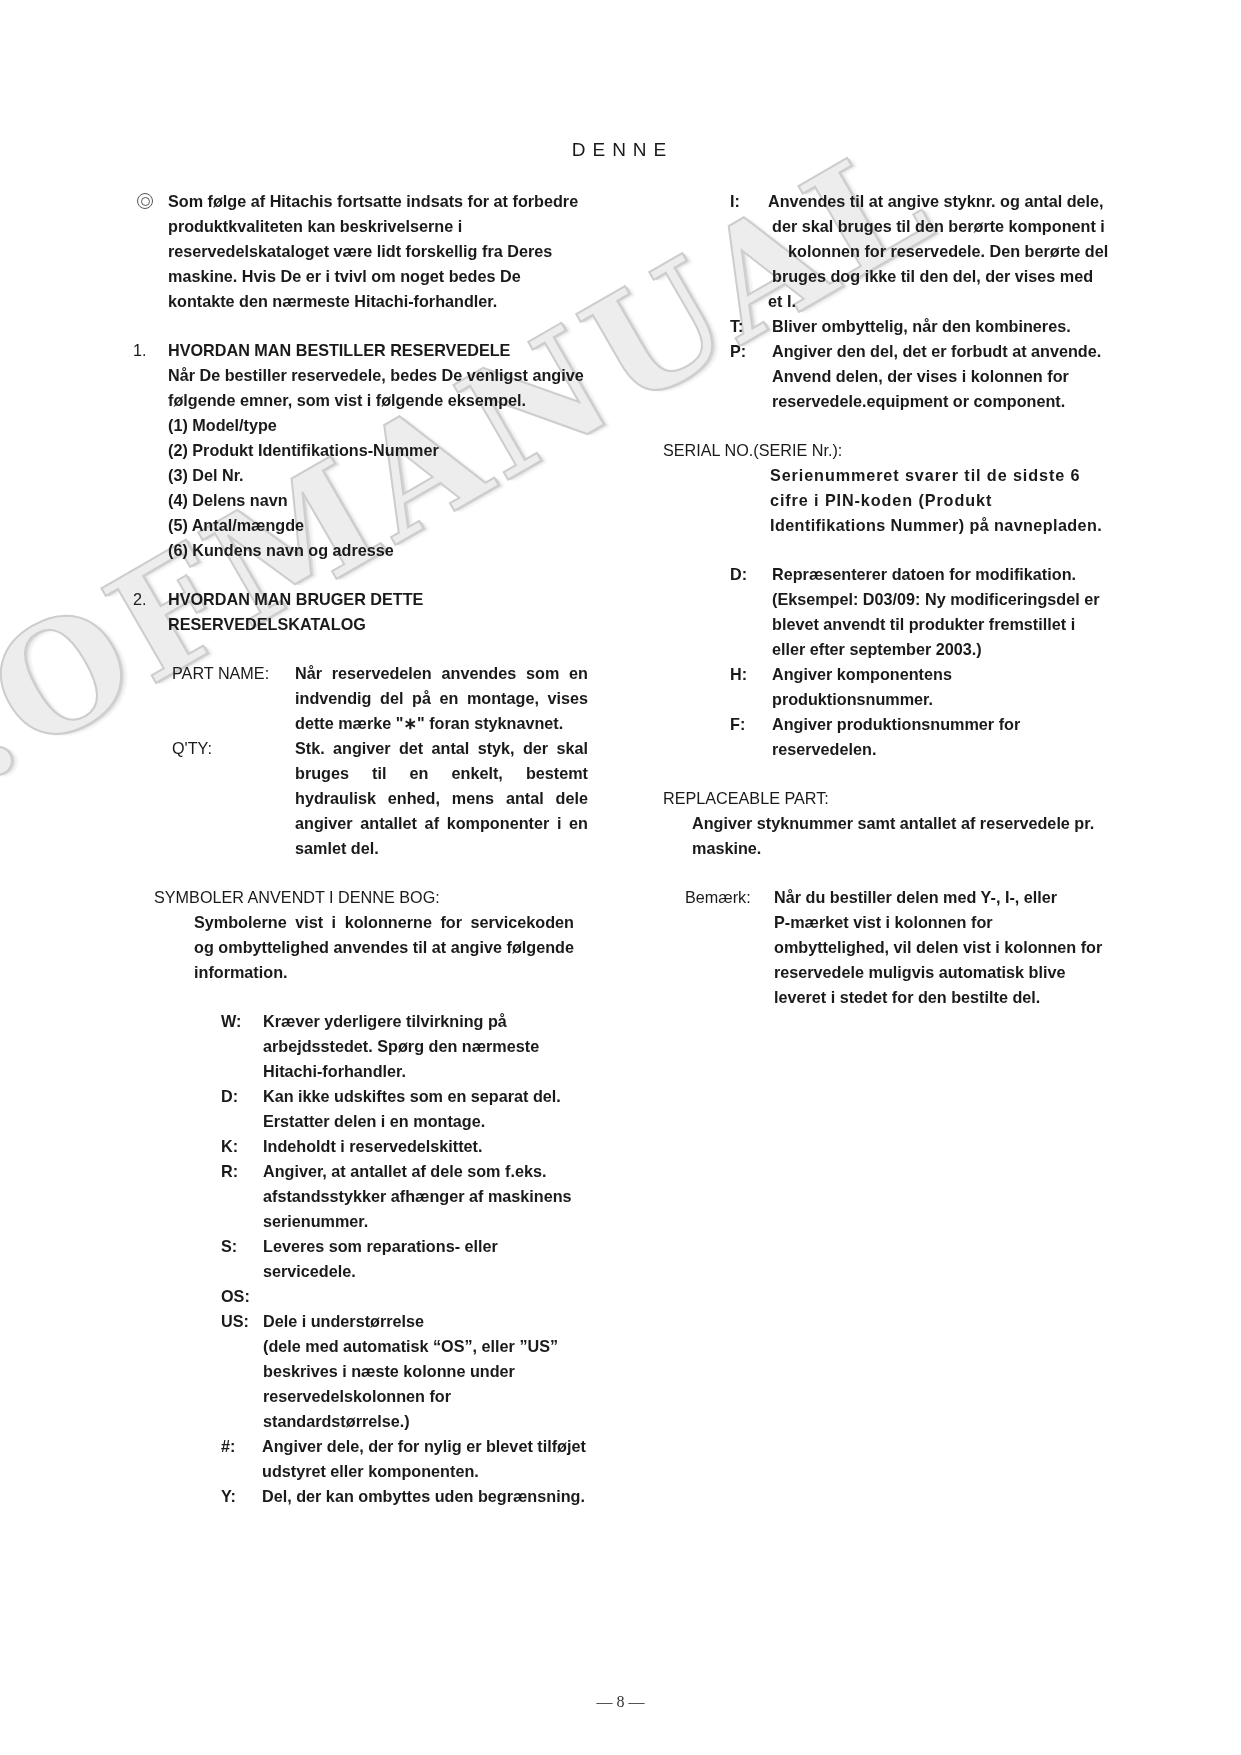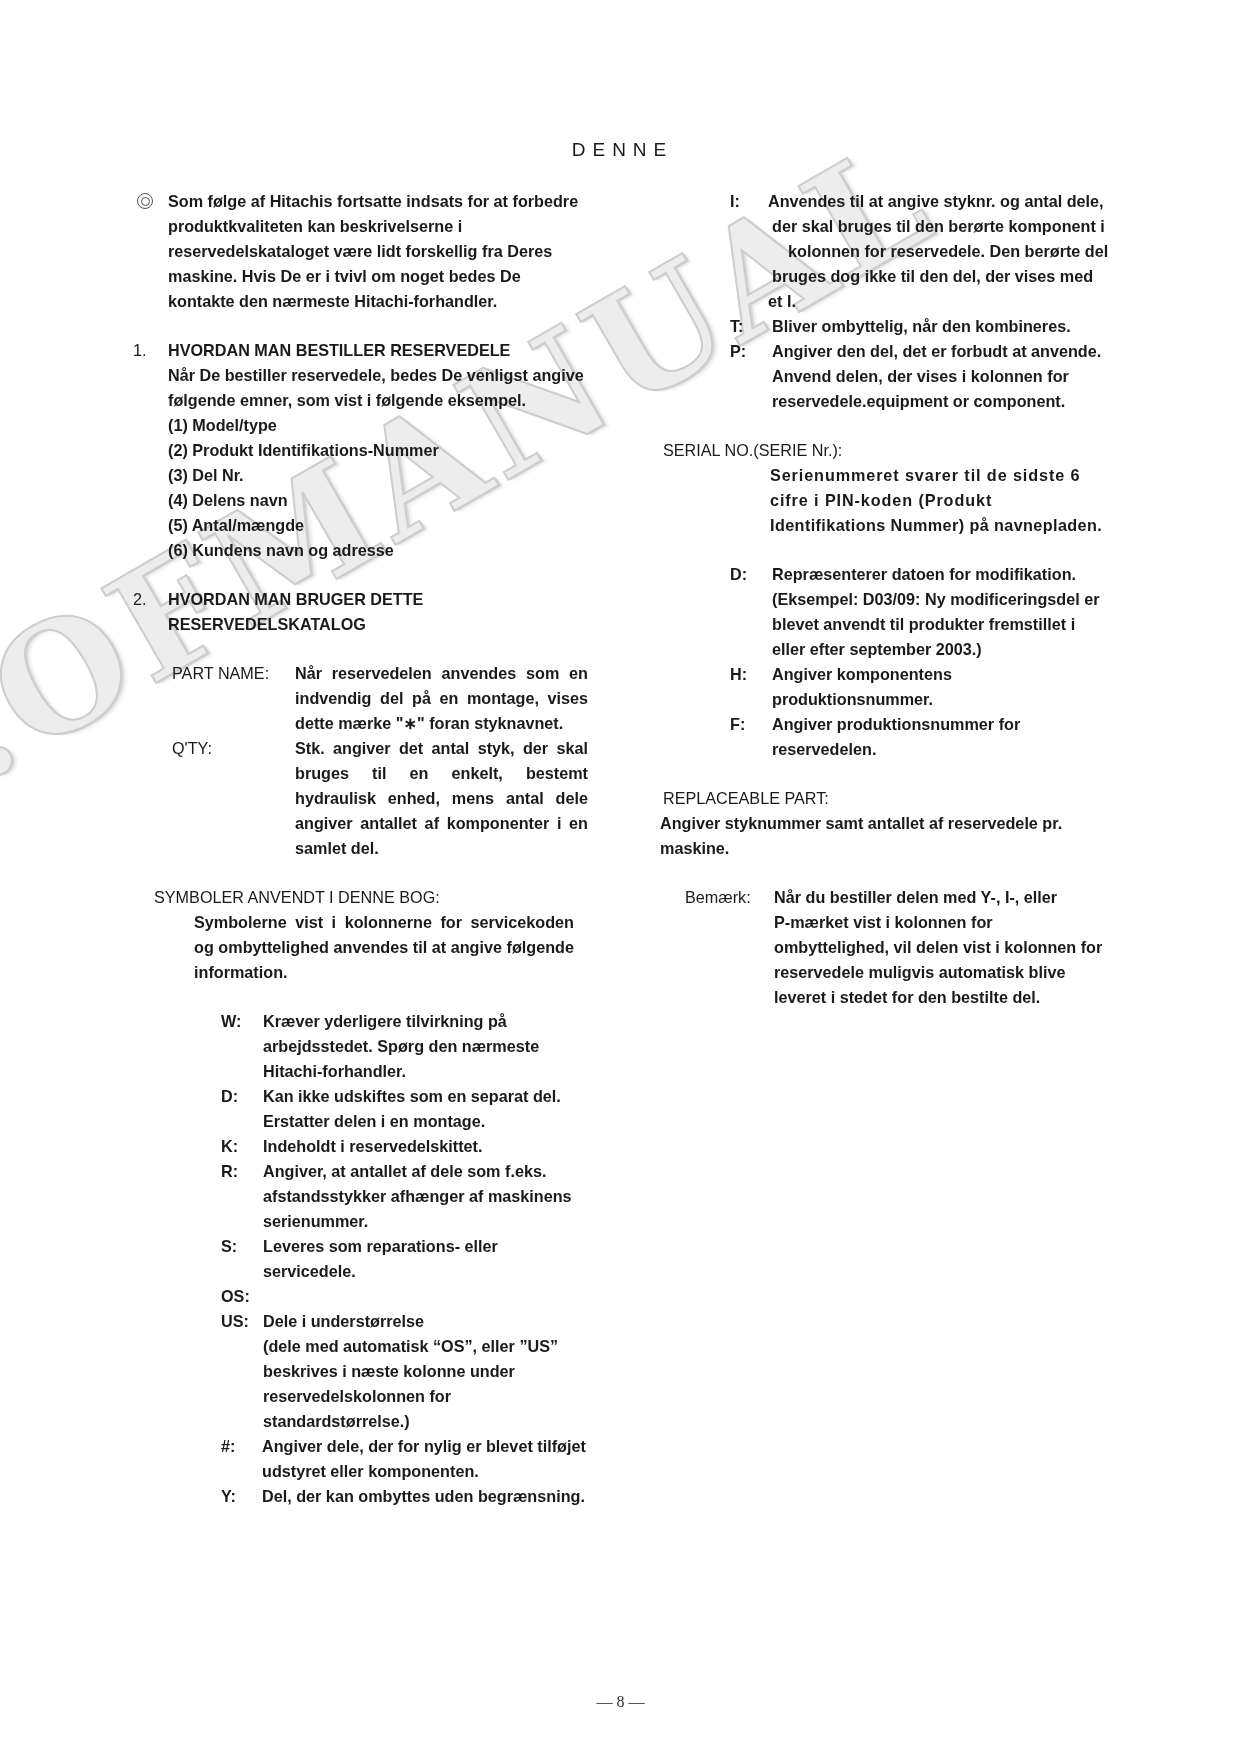--- a/index.html
+++ b/index.html
@@ -209,21 +209,21 @@
     <div class="row">
         <span class="lbl" style="width:42px">F:</span>
         <span class="txt">
           <div>Angiver produktionsnummer for</div>
           <div>reservedelen.</div>
         </span>
       </div>
   </div>
 
   <div class="line" style="left:663px; top:786px;">REPLACEABLE PART:</div>
-  <div class="block" style="left:660px; top:811px;">
+  <div class="block" style="left:692px; top:811px;">
     <div>Angiver styknummer samt antallet af reservedele pr.</div>
     <div>maskine.</div>
   </div>
 
   <div class="line" style="left:685px; top:885px;">Bemærk:</div>
   <div class="block" style="left:774px; top:885px;">
     <div>Når du bestiller delen med Y-, I-, eller</div>
     <div>P-mærket vist i kolonnen for</div>
     <div>ombyttelighed, vil delen vist i kolonnen for</div>
     <div>reservedele muligvis automatisk blive</div>

